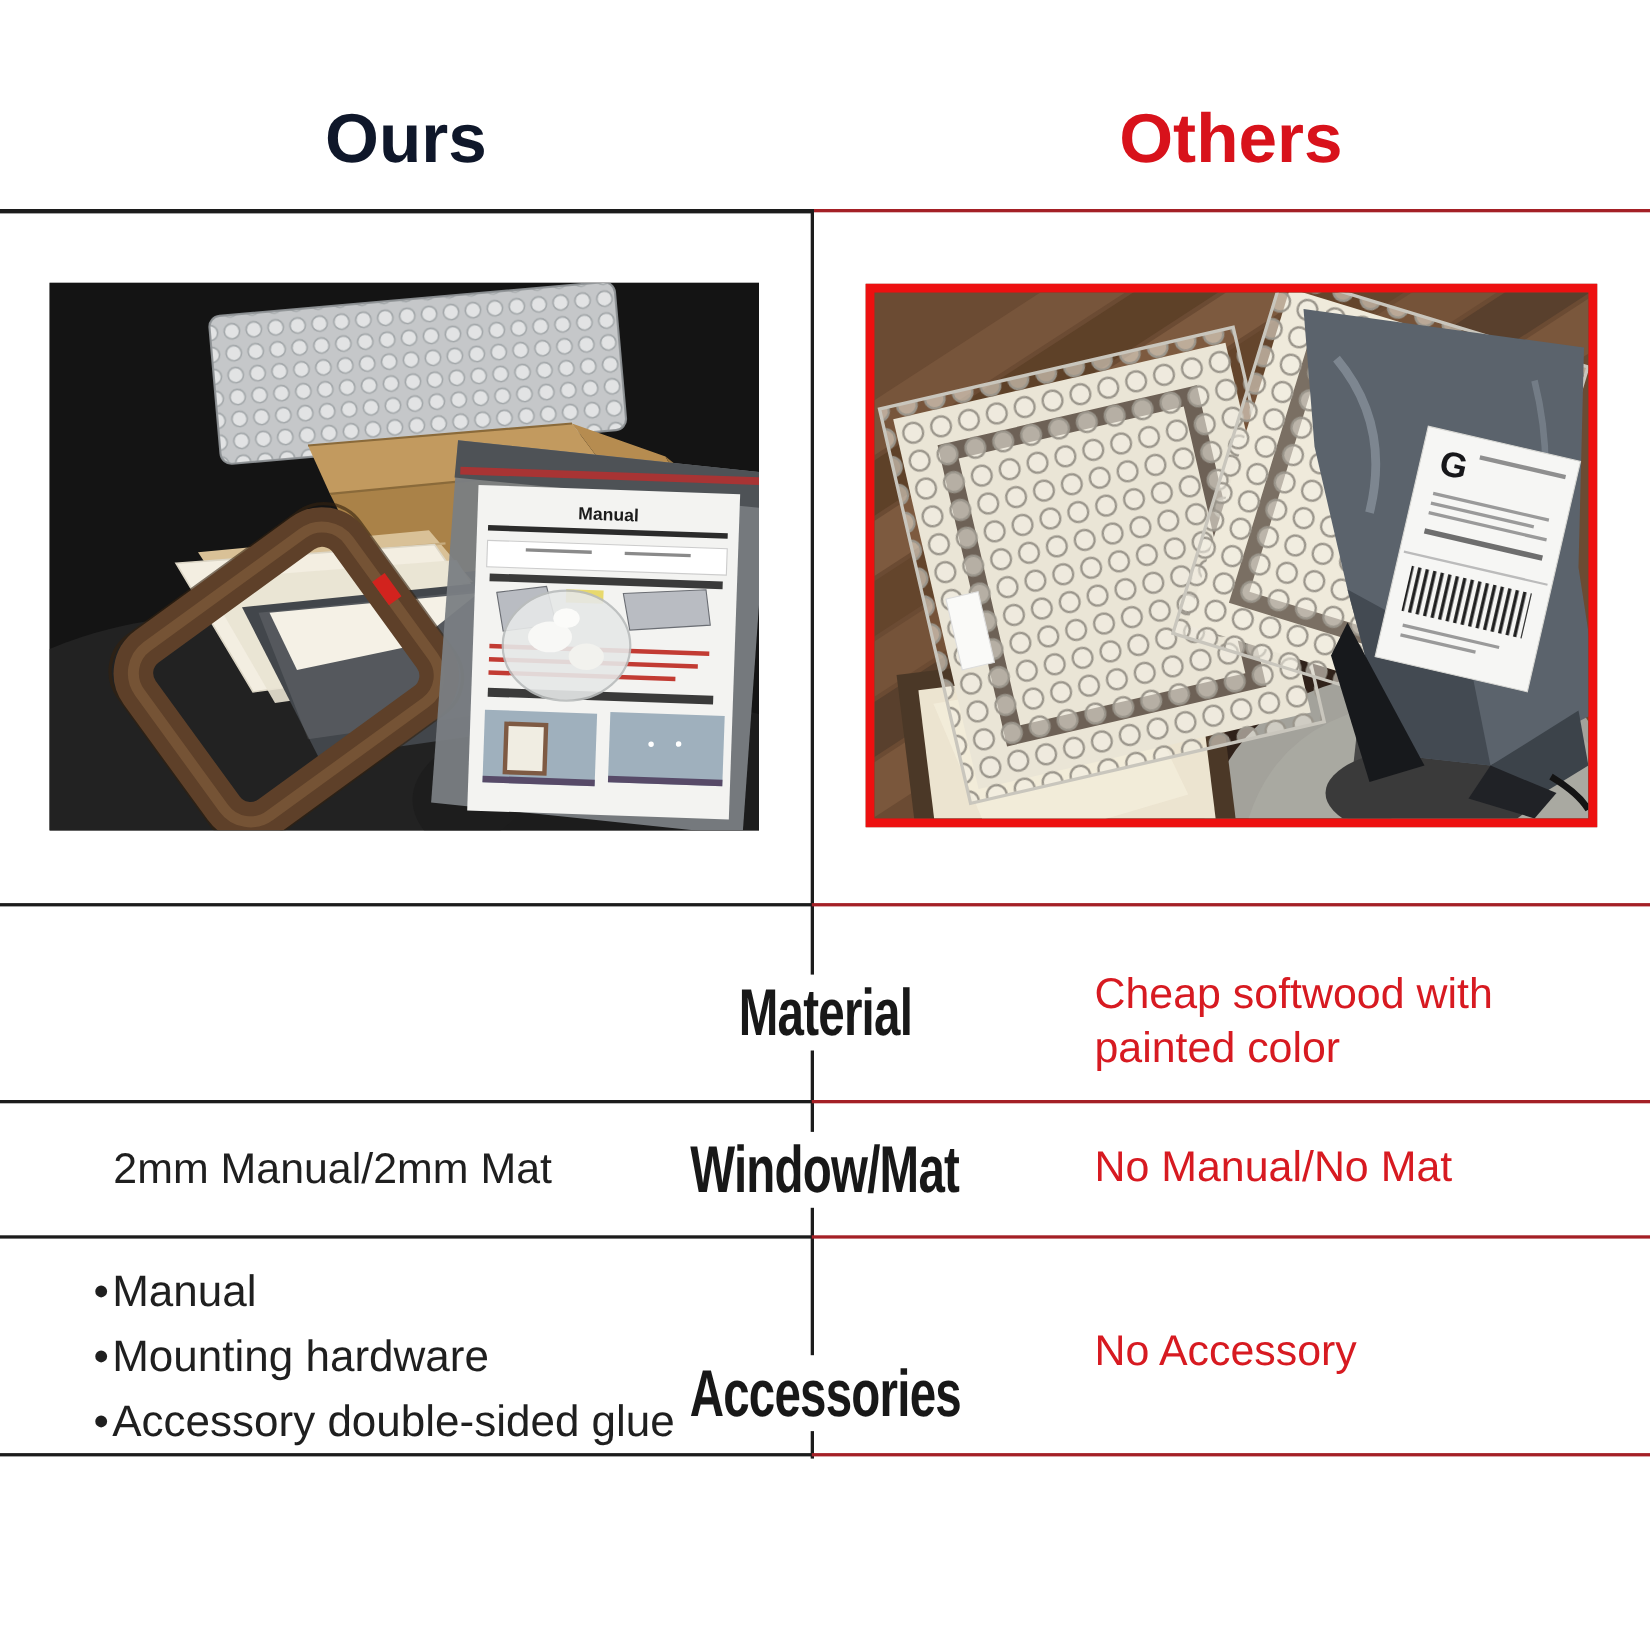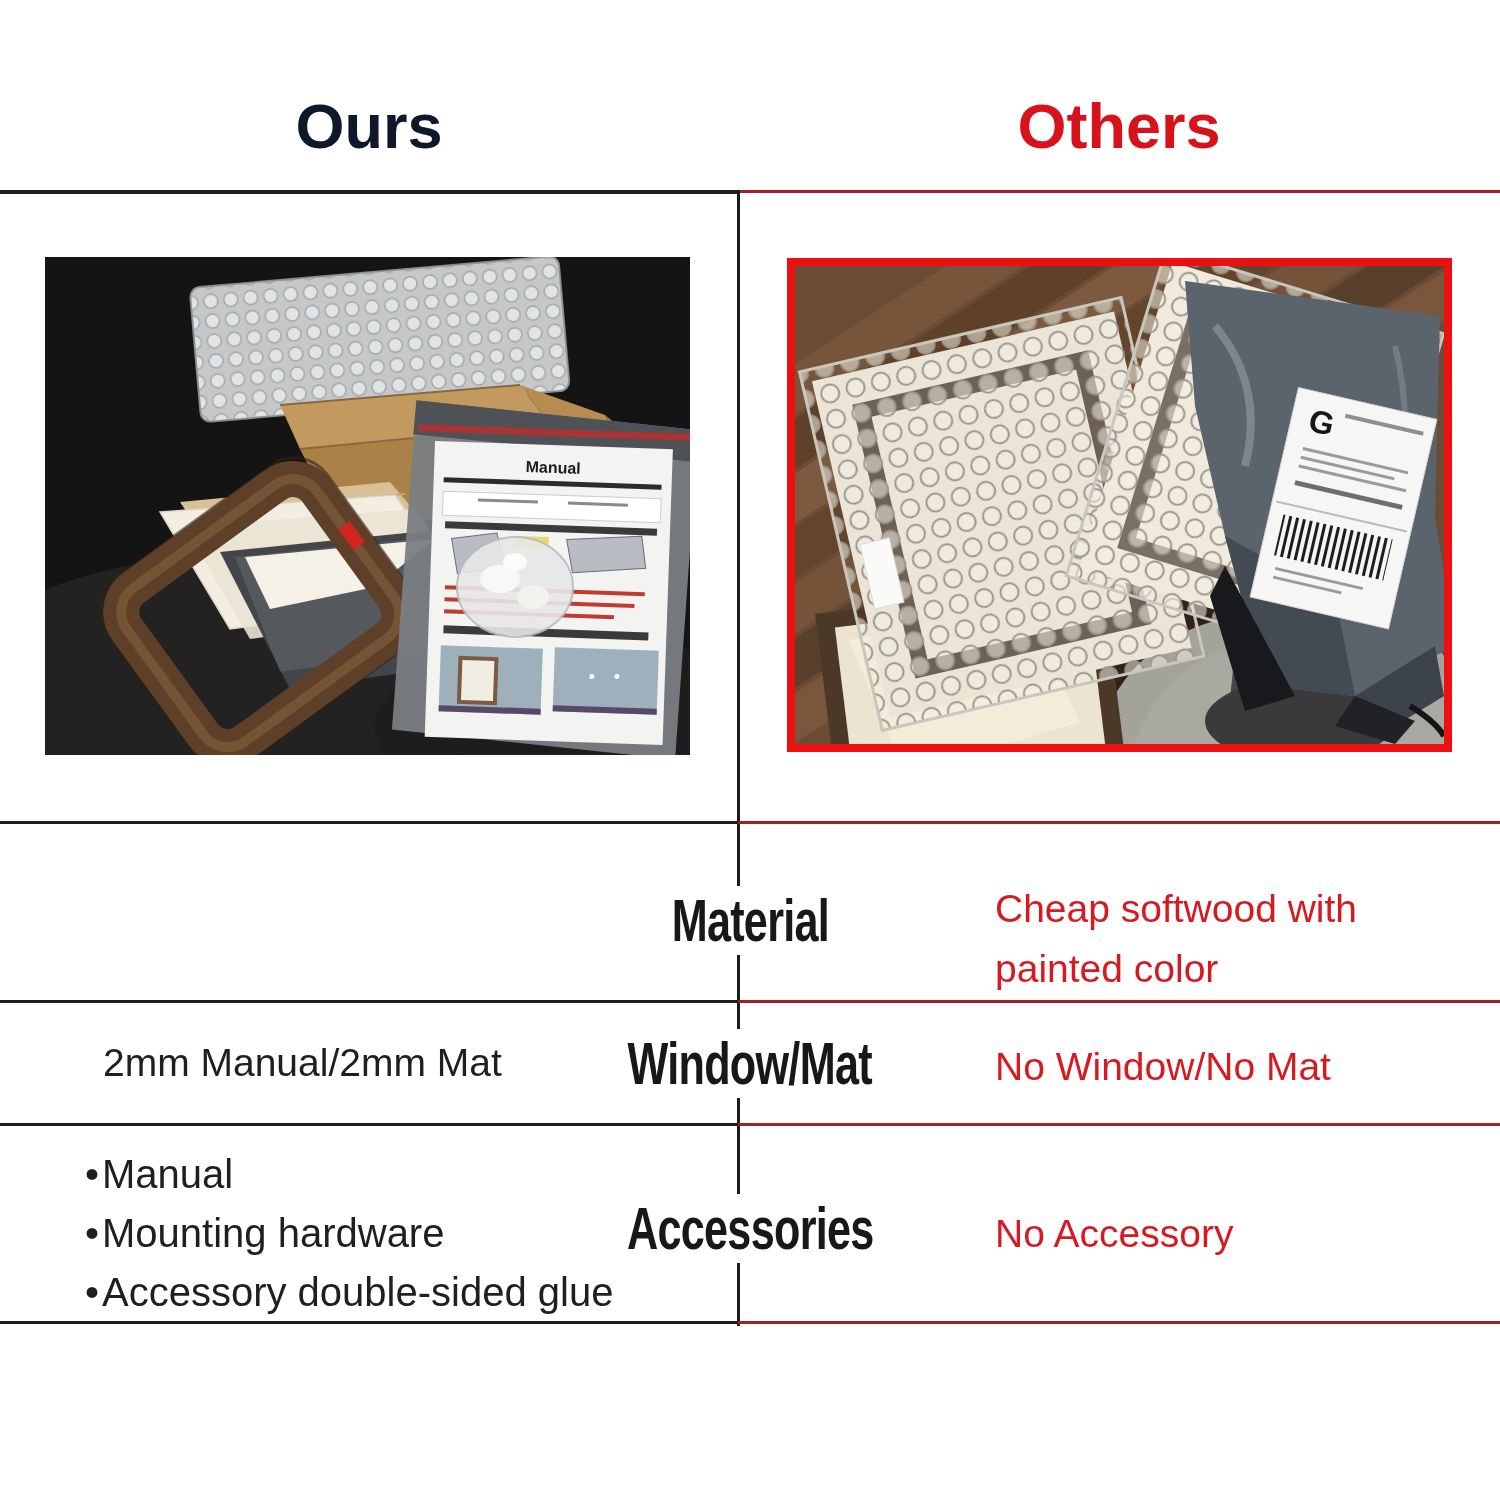--- a/index.html
+++ b/index.html
@@ -15,21 +15,21 @@
   .hline{position:absolute;height:4px;background:#1c1c1c;}
   .hline.red{height:3px;background:#a42026;}
   .vline{position:absolute;width:3px;background:#1c1c1c;}
   
   .photo{position:absolute;overflow:hidden;}
   .photo.ours{left:45px;top:257px;width:645px;height:498px;background:#141414;}
   .photo.others{left:787px;top:258px;width:649px;height:478px;border:8px solid #ed1010;background:#6b4b33;}
   .photo svg{display:block;width:100%;height:100%;}
   
   .cell-left{position:absolute;left:103px;font-size:39px;line-height:44px;color:#1f1f1f;}
-  .cell-red{position:absolute;left:995px;font-size:39px;line-height:60px;color:#d71a21;white-space:pre-line;}
+  .cell-red{position:absolute;left:995px;font-size:39px;line-height:49px;color:#d71a21;white-space:pre-line;}
   .feature-box{position:absolute;left:555px;width:390px;height:80px;display:flex;align-items:center;justify-content:center;}
   .feature-label{display:inline-block;background:#ffffff;padding:0 18px;font-size:60px;font-weight:700;letter-spacing:-1px;transform:scaleX(0.72);color:#181818;white-space:nowrap;}
   
   .acc-list{position:absolute;left:85px;top:1145px;margin:0;padding:0;list-style:none;font-size:40px;line-height:59px;color:#1f1f1f;}
   .acc-list li::before{content:"•";padding-right:3px;}
 </style>
 </head>
 <body>
 
 <div class="canvas">
@@ -207,31 +207,31 @@
   <div class="cell-red" style="top:879px;">Cheap softwood with
 painted color</div>
 
   <div class="hline" style="left:0;top:1000px;width:738px;height:3px;"></div>
   <div class="hline red" style="left:738px;top:1000px;width:762px;"></div>
 
   <div class="cell-left" style="top:1041px;">2mm Manual/2mm Mat</div>
   <div class="feature-box" style="top:1023px;">
     <span class="feature-label">Window/Mat</span>
   </div>
-  <div class="cell-red" style="top:1037px;">No Window/No Mat</div>
+  <div class="cell-red" style="top:1037px;">No Manual/No Mat</div>
 
   <div class="hline" style="left:0;top:1123px;width:738px;height:3px;"></div>
   <div class="hline red" style="left:738px;top:1123px;width:762px;"></div>
 
   <ul class="acc-list">
     <li>Manual</li>
     <li>Mounting hardware</li>
     <li>Accessory double-sided glue</li>
   </ul>
-  <div class="feature-box" style="top:1188px;">
+  <div class="feature-box" style="top:1226px;">
     <span class="feature-label">Accessories</span>
   </div>
   <div class="cell-red" style="top:1204px;">No Accessory</div>
 
   <div class="hline" style="left:0;top:1321px;width:738px;height:3px;"></div>
   <div class="hline red" style="left:738px;top:1321px;width:762px;"></div>
 
 </div>
 
 </body></html>

